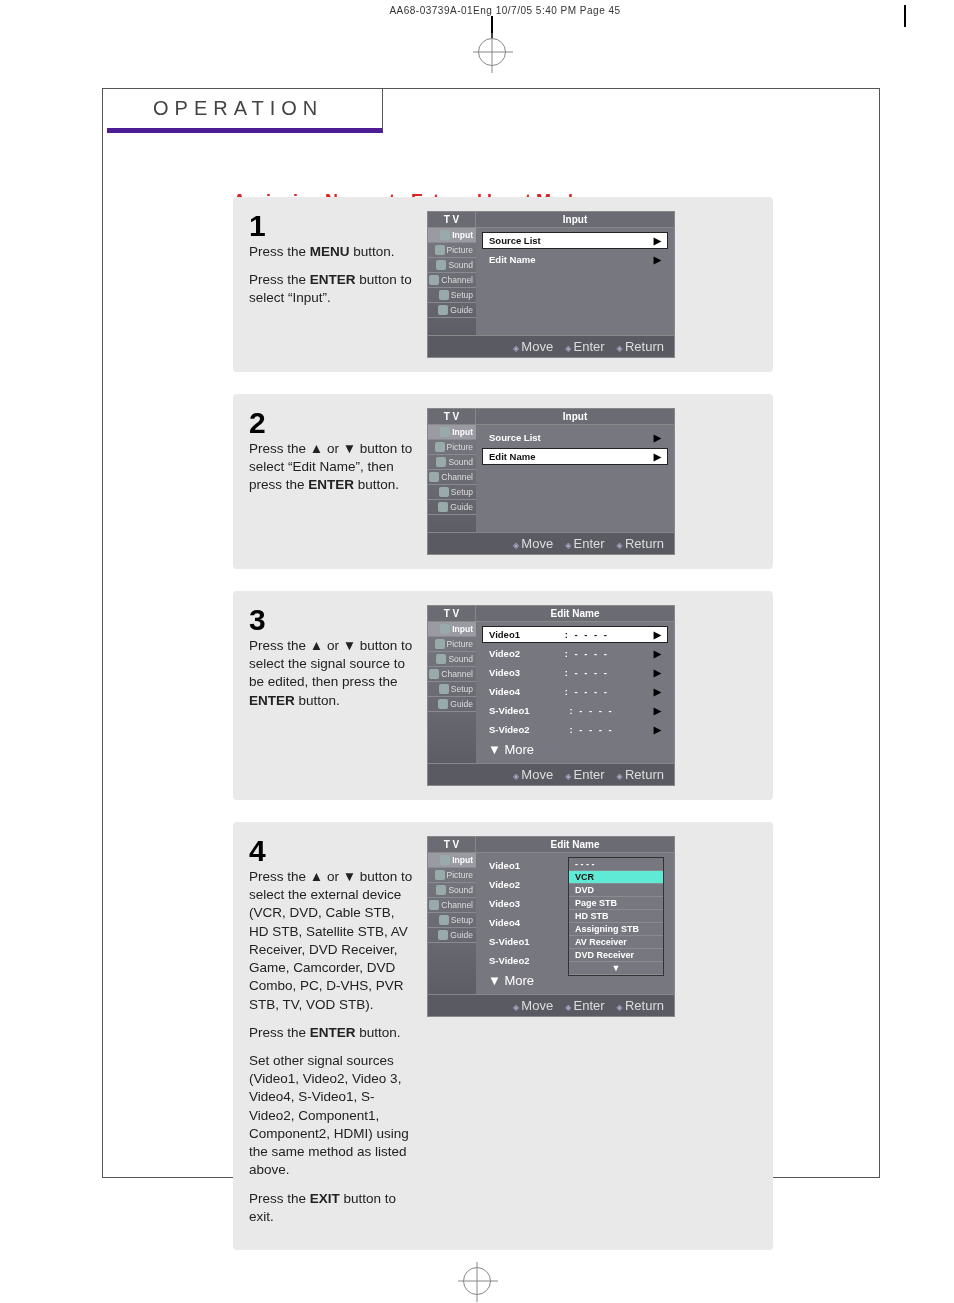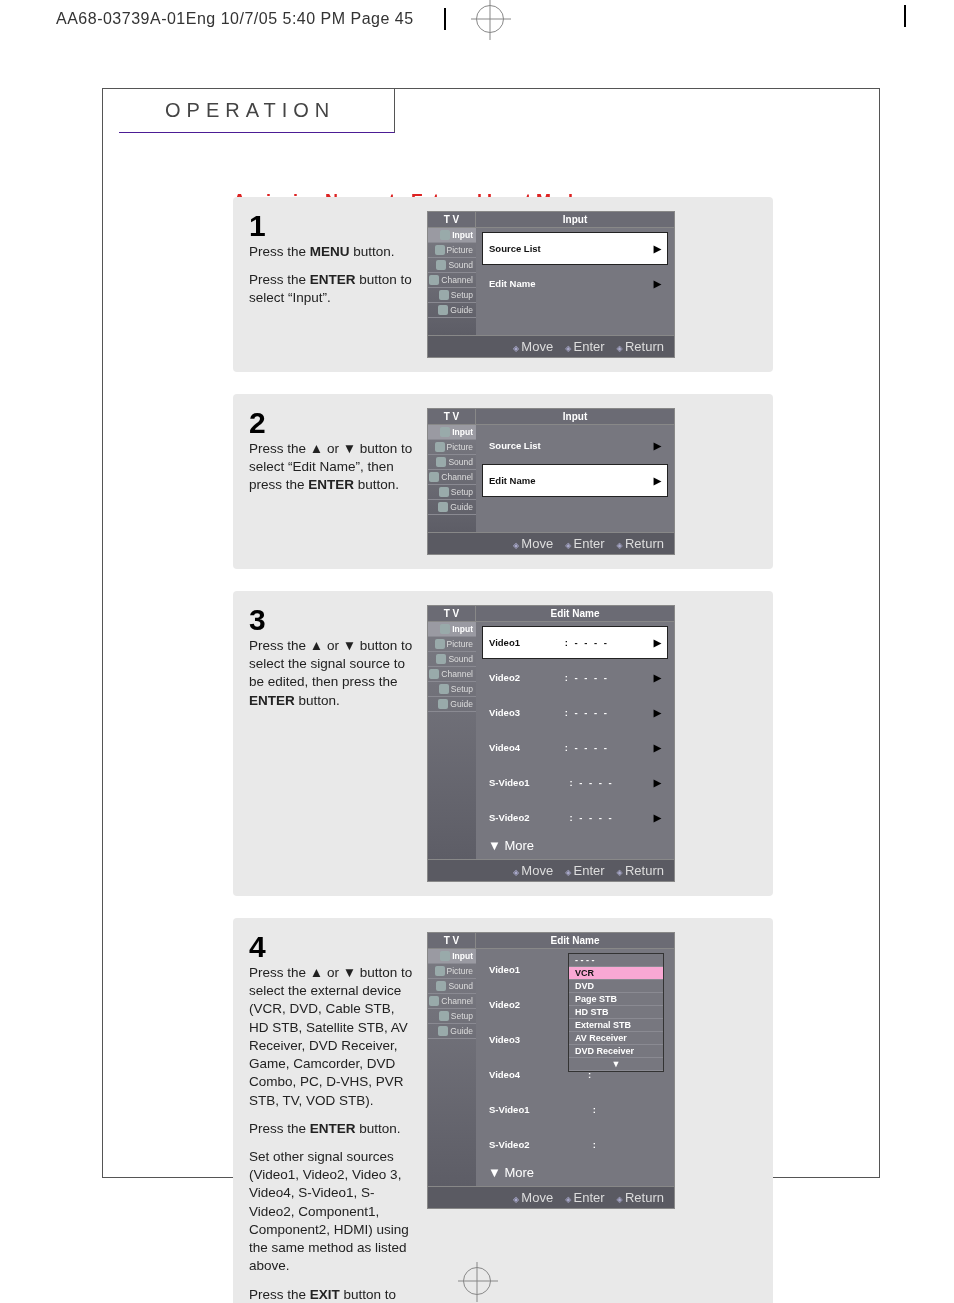--- a/index.html
+++ b/index.html
@@ -7,24 +7,25 @@
     width: 954px;
     height: 1303px;
     background: #fff;
     font-family: Arial, Helvetica, sans-serif;
     color: #111;
     position: relative;
   }
   .print-header {
     position: absolute;
     top: 5px; left: 0; right: 0;
-    font-size: 16px;
+    font-size: 10px;
     color: #333;
     display: flex;
     align-items: center;
+    flex-direction: column;
   }
   .print-header .text { padding-left: 56px; letter-spacing: 0.5px; }
   .print-header .tick { width: 2px; height: 22px; background: #000; margin-left: 30px; }
   .print-header .cross {
     margin-left: 30px;
     width: 28px; height: 28px;
     border: 1px solid #888;
     border-radius: 50%;
     position: relative;
   }
@@ -40,25 +41,25 @@
   .page-frame {
     position: absolute;
     left: 102px; top: 88px;
     width: 778px;
     height: 1090px;
     border: 1px solid #555;
   }
 
   .chapter-box {
     position: absolute;
-    left: 16px; top: 0;
+    left: 4px; top: 0;
     width: 276px;
     height: 44px;
     border-right: 1px solid #555;
-    border-bottom: 1px solid #4c1d95;
+    border-bottom: 5px solid #4c1d95;
     display: flex;
     align-items: center;
     padding-left: 46px;
     font-size: 20px;
     letter-spacing: 6px;
     font-variant: small-caps;
     color: #444;
   }
 
   .section-title {
@@ -154,21 +155,21 @@
   .osd-main {
     flex: 1;
     background: #77777f;
     padding: 4px 6px;
     position: relative;
   }
   .osd-row {
     display: flex;
     justify-content: space-between;
     align-items: center;
-    padding: 10px 6px;
+    padding: 2px 6px;
     font-size: 9.5px;
     font-weight: bold;
     color: #111;
     background: #d8d8d8;
     border: 1px solid #222;
     margin-bottom: 2px;
   }
   .osd-row.plain { background: transparent; border-color: transparent; color: #fff; }
   .osd-row.sel { background: #fff; }
   .osd-row .r-caret { color: #000; }
@@ -195,21 +196,21 @@
   
   .popup {
     position: absolute;
     right: 10px; top: 4px;
     width: 96px;
     background: #77777f;
     border: 1px solid #333;
     font-size: 9px;
   }
   .popup div { padding: 1px 6px; color: #fff; font-weight: bold; border-bottom: 1px solid #8a8a92; }
-  .popup div.sel { background: #f9a8d4; color: #111; }
+  .popup div.sel { background: #5eead4; color: #111; }
   .popup .down { text-align: center; color: #fff; }
 
   .page-foot {
     position: absolute;
     left: 0; right: 0; bottom: 14px;
     text-align: center;
     font-size: 14px;
     color: #444;
   }
 
@@ -499,21 +500,21 @@
                 <span>S-Video2</span>
                 <span class="mid">:</span>
               </div>
               <div class="more-row">▼ More</div>
               <div class="popup">
                 <div>- - - -</div>
                 <div class="sel">VCR</div>
                 <div>DVD</div>
                 <div>Page STB</div>
                 <div>HD STB</div>
-                <div>External STB</div>
+                <div>Assigning STB</div>
                 <div>AV Receiver</div>
                 <div>DVD Receiver</div>
                 <div class="down">▼</div>
               </div>
             </div>
           </div>
           <div class="osd-foot">
             <span>Move</span>
             <span>Enter</span>
             <span>Return</span>

